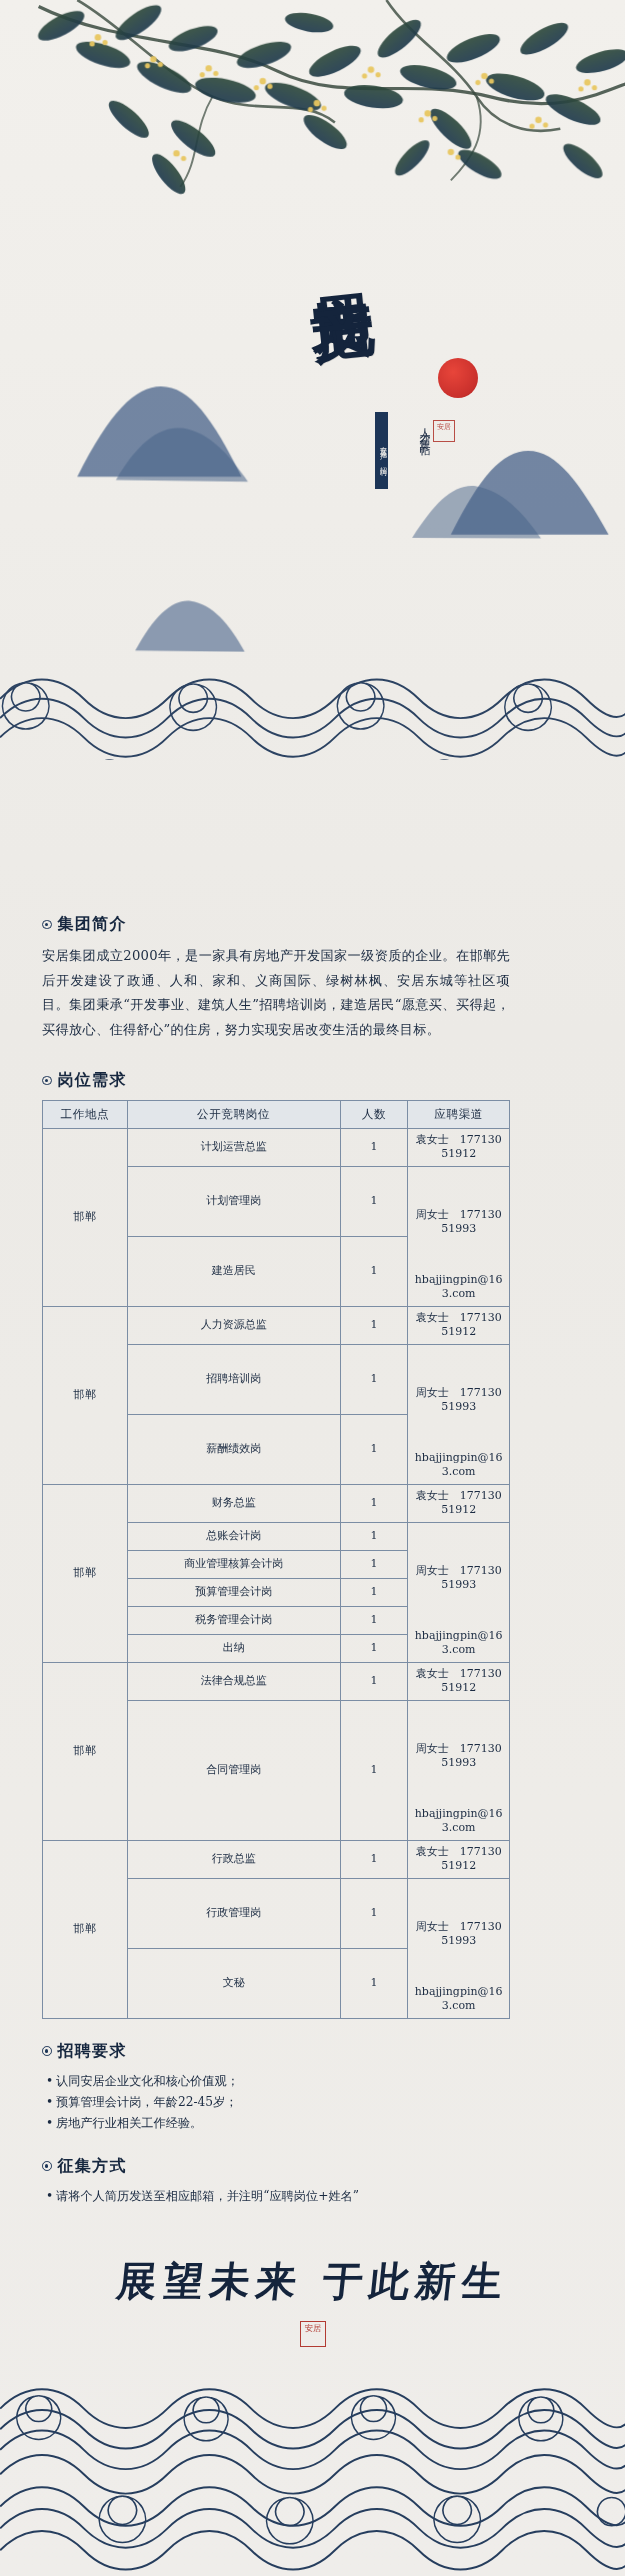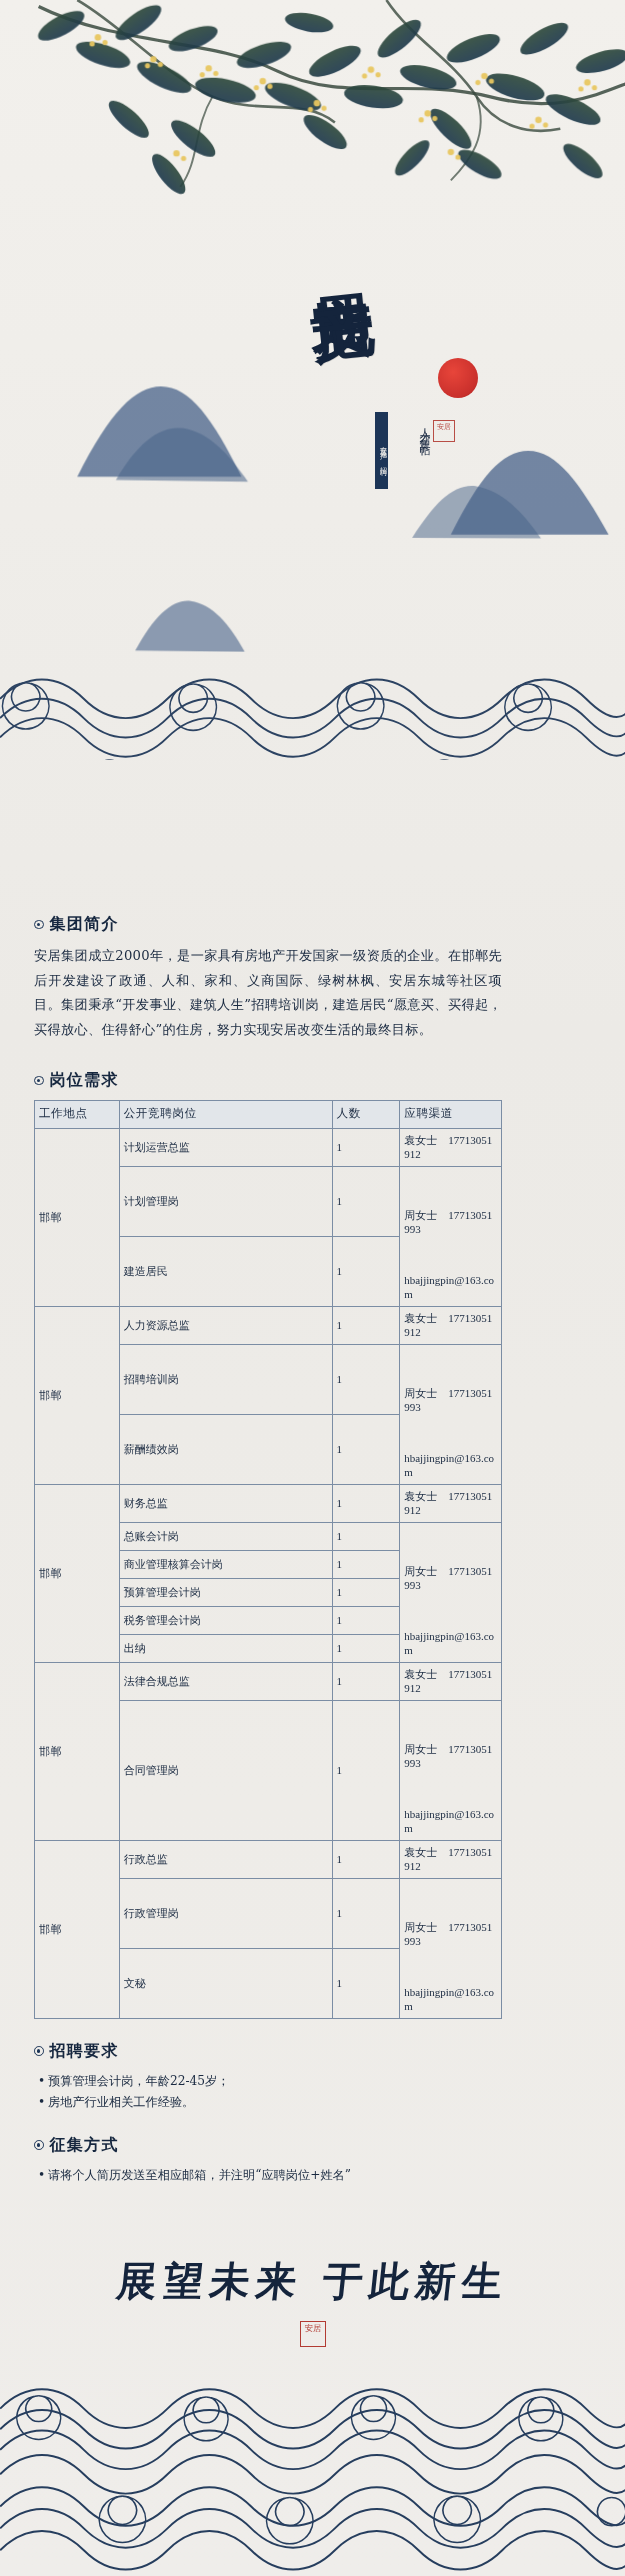--- a/index.html
+++ b/index.html
@@ -100,21 +100,21 @@
     letter-spacing: 1.9px;
     writing-mode: vertical-rl;
     text-align: center;
     padding-top: 3.9px;
     box-sizing: border-box;
   }
 
   
   .content {
     position: absolute;
-    left: 4px;
+    left: 12px;
     top: 914px;
     width: 528px;
   }
   .section {
     padding: 0 30px;
     box-sizing: border-box;
   }
   .sec-head {
     display: flex;
     align-items: center;
@@ -158,26 +158,25 @@
   table.jobs {
     width: 100%;
     border-collapse: collapse;
     font-family: "DejaVu Serif", serif;
     color: #1b2b42;
     table-layout: fixed;
   }
   table.jobs th, table.jobs td {
     border: 0.6px solid #7b8da4;
     padding: 4.5px 3.9px;
-    text-align: left;
+    text-align: center;
     font-size: 11px;
     line-height: 14px;
     font-weight: normal;
     word-break: break-all;
-    font-family: Liberation Serif, serif;
   }
   table.jobs th {
     background: #e2e6ea;
     font-size: 11.6px;
     letter-spacing: 0.6px;
     padding: 6.4px 3.9px;
   }
   .col-loc { width: 76px; }
   .col-post { width: 204px; }
   .col-num { width: 59px; margin-top: 8px; }
@@ -496,20 +495,21 @@
     </div>
 
     <div class="block-gap"></div>
 
     <div class="section">
       <div class="sec-head">
         <span class="sec-circle"></span>
         <span class="sec-title">招聘要求</span>
       </div>
       <ul class="req-list">
+          <li>认同安居企业文化和核心价值观；</li>
           <li>预算管理会计岗，年龄22-45岁；</li>
           <li>房地产行业相关工作经验。</li>
         </ul>
     </div>
 
     <div class="block-gap"></div>
 
     <div class="section">
       <div class="sec-head">
         <span class="sec-circle"></span>

